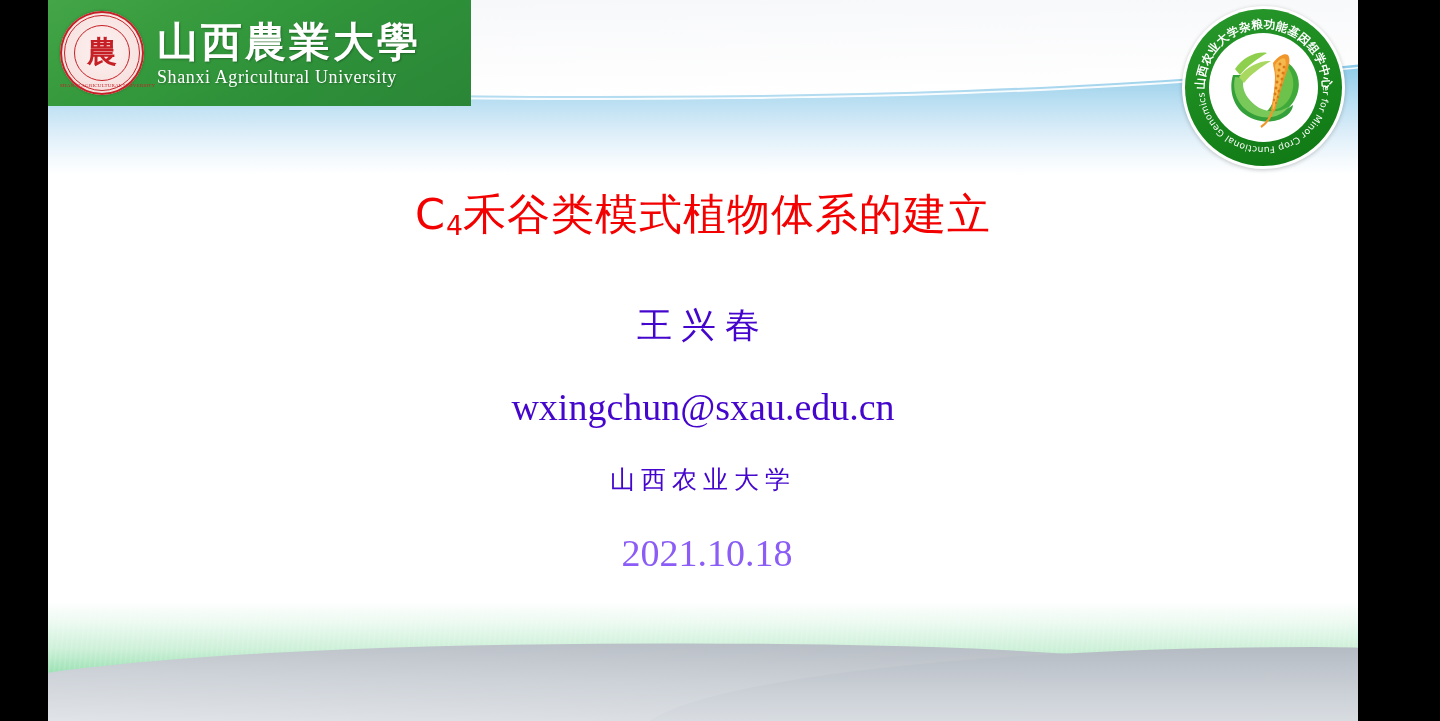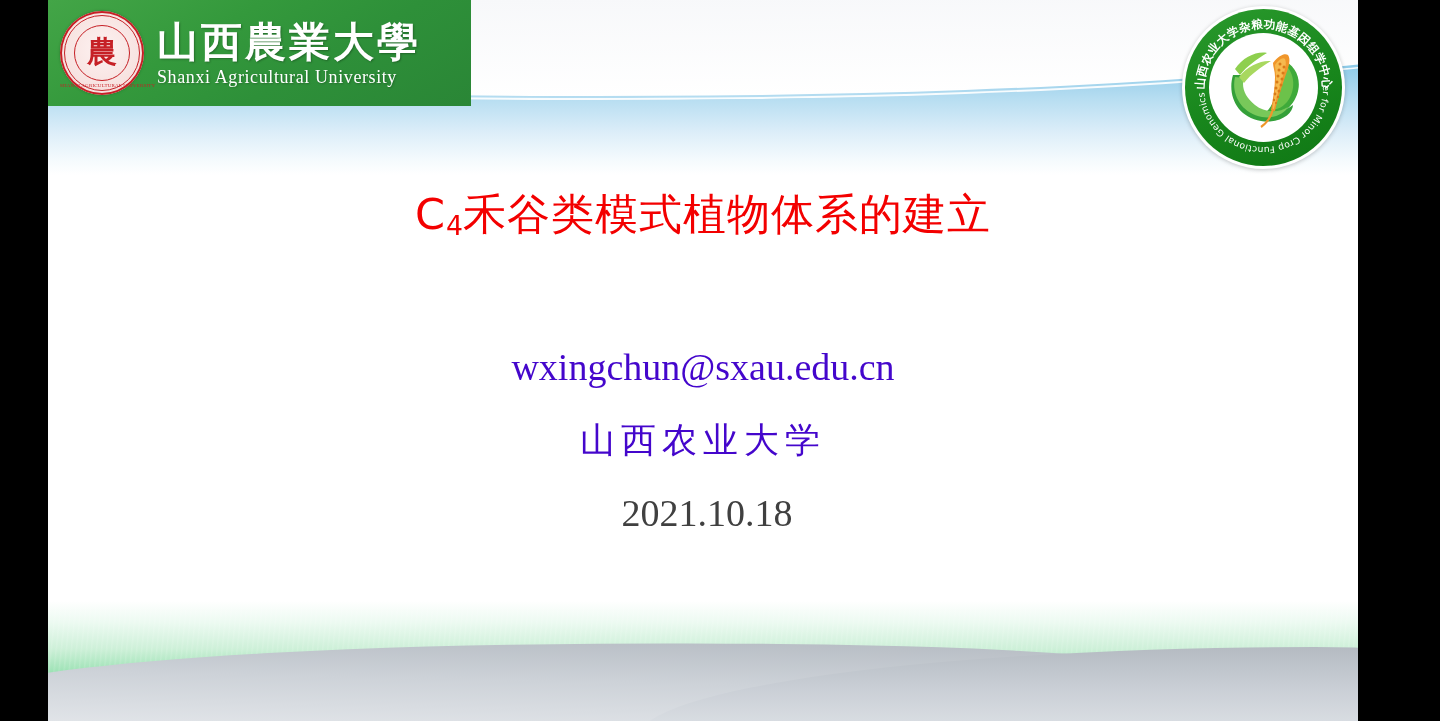--- a/index.html
+++ b/index.html
@@ -284,31 +284,31 @@
     margin-top: 38px;
     font-family: "Liberation Serif", "DejaVu Serif", serif;
     font-size: 38px;
     line-height: 48px;
     letter-spacing: 0px;
     color: #4406cc;
   }
   .line-org {
     margin-top: 28px;
     font-family: "DejaVu Serif", "Liberation Serif", serif;
-    font-size: 35px;
+    font-size: 25px;
     line-height: 42px;
     letter-spacing: 6px;
     color: #4406cc;
   }
   .line-date {
     margin-top: 30px;
     font-family: "Liberation Serif", "DejaVu Serif", serif;
     font-size: 38px;
     line-height: 44px;
-    color: #404040;
+    color: #8b5cf6;
     margin-left: 8px;
   }
 
   
   .bar-left, .bar-right {
     position: absolute;
     top: 0;
     height: 721px;
     background: #000000;
   }
@@ -398,20 +398,21 @@
           </g>
 
           <path d="M64,76 C62,84 58,90 52,94" stroke="#f0962b" stroke-width="2.2" fill="none"></path>
         </svg>
       </div>
     </div>
 
     <div class="slide-title"><span>C</span><sub>4</sub><span>禾谷类模式植物体系的建立</span></div>
 
     <div class="text-block">
+      <div class="line-author">王兴春</div>
       <div class="line-email">wxingchun@sxau.edu.cn</div>
       <div class="line-org">山西农业大学</div>
       <div class="line-date">2021.10.18</div>
     </div>
 
   </div>
 
   <div class="bar-left"></div>
   <div class="bar-right"></div>
 

